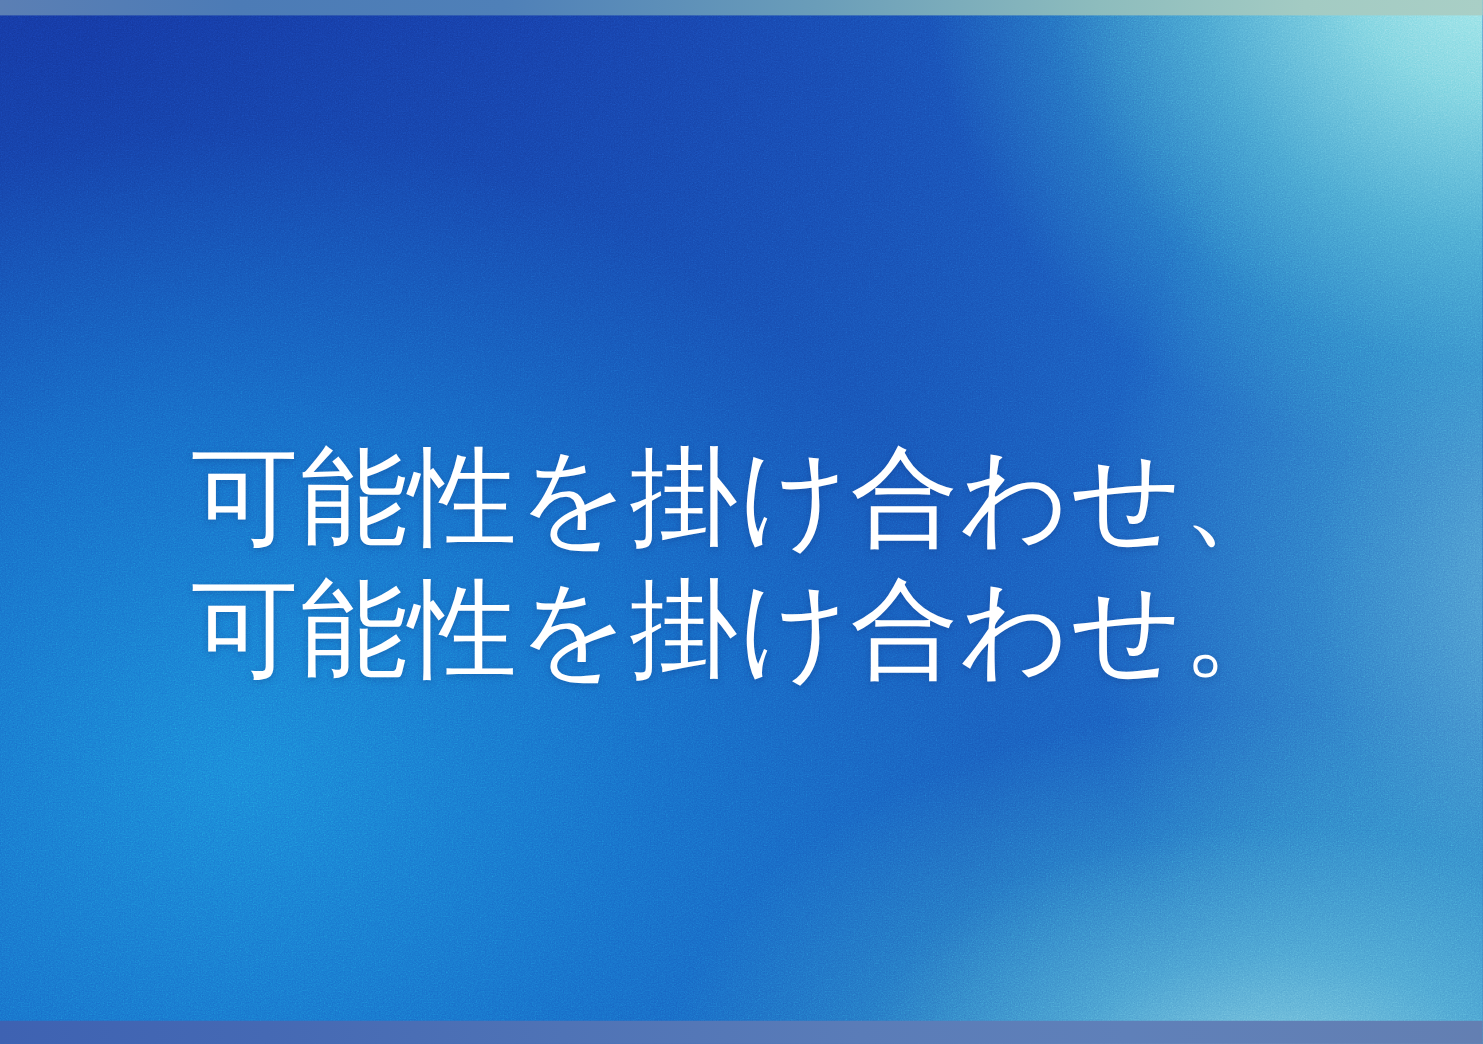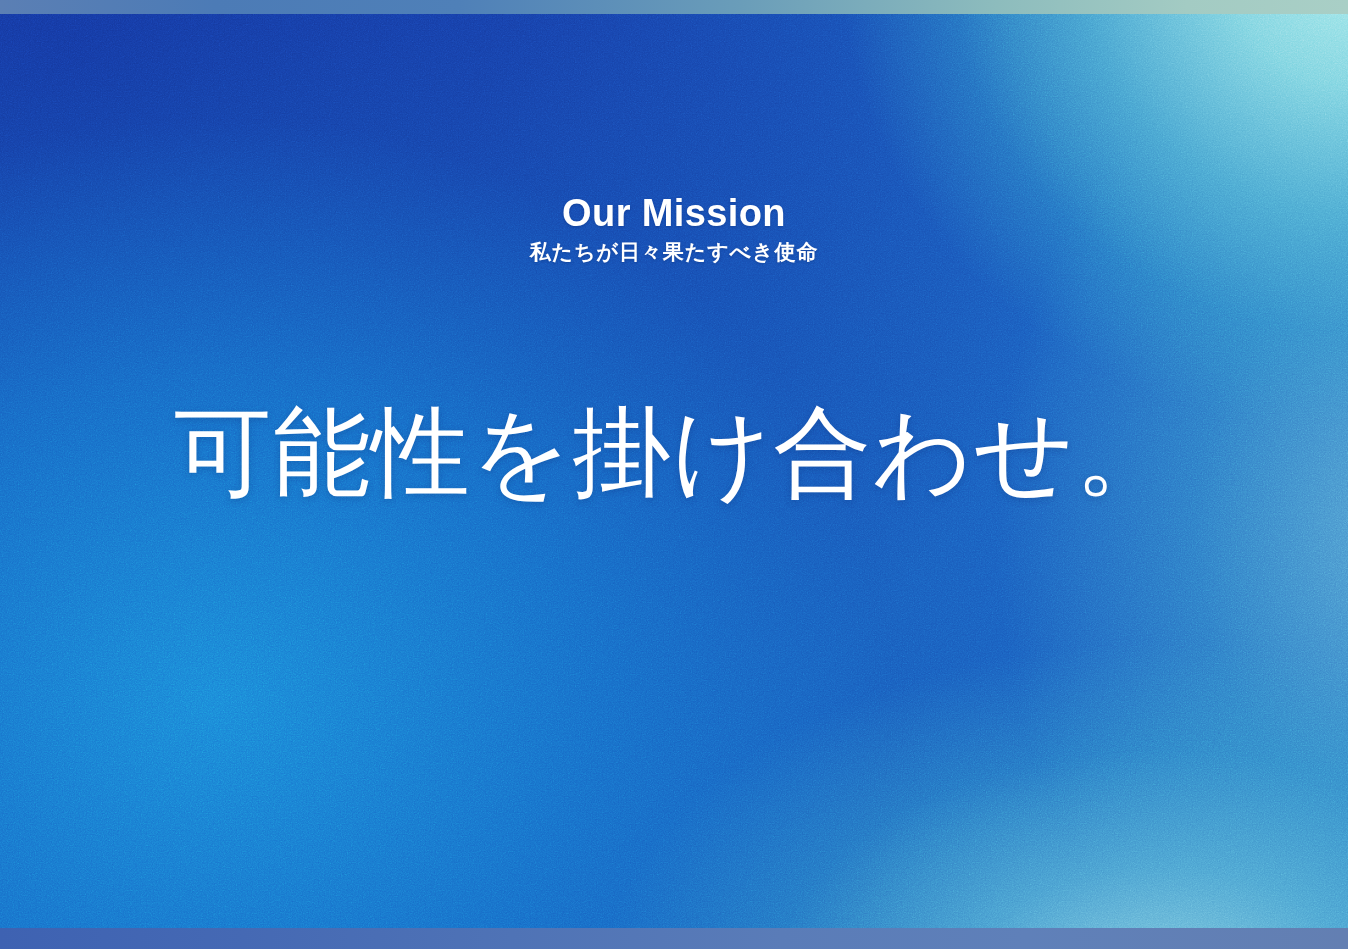--- a/index.html
+++ b/index.html
@@ -157,23 +157,20 @@
       <feColorMatrix type="saturate" values="0"></feColorMatrix>
     </filter>
     <rect width="1348" height="949" filter="url(#grainFilter)"></rect>
   </svg>
 
   <div class="band band-top"></div>
   <div class="band band-bottom"></div>
 
   <div class="content">
 
-    <div class="eyebrow-block">
-      <div class="eyebrow-title">Our Mission</div>
-      <div class="eyebrow-sub">私たちが日々果たすべき使命</div>
-    </div>
 
     <div class="headline">
+      <span class="line">可能性を掛け合わせ、</span>
       <span class="line">可能性を掛け合わせ。</span>
     </div>
 
   </div>
 </div>
 
 </body></html>

